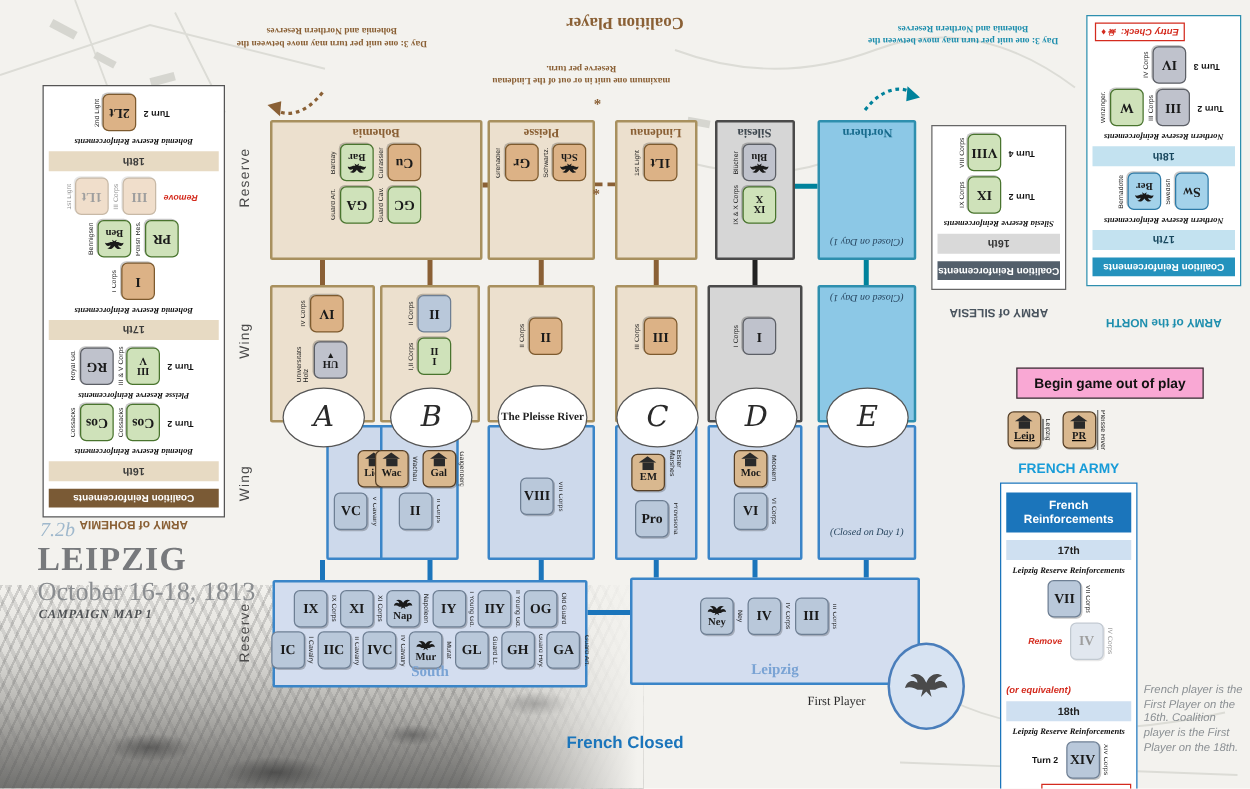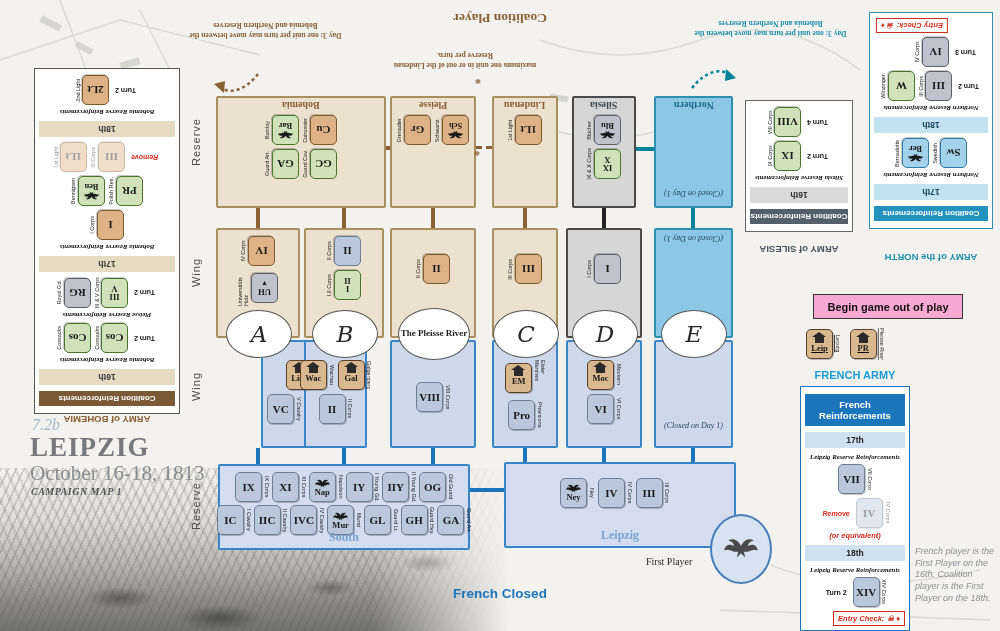--- a/index.html
+++ b/index.html
@@ -100,21 +100,21 @@
   .entrybox{border:1.2px solid #d42b1e;color:#d42b1e;font:bold italic 7.5px "Liberation Sans",sans-serif;
     padding:2px 4px;display:inline-flex;gap:3px;background:#fff;align-items:center;}
   .flipctx .entrybox{transform:rotate(180deg);}
   .beginbox{position:absolute;left:790px;top:294px;width:148px;height:23px;background:#f9a8d4;border:1.5px solid #333;
     display:flex;align-items:center;justify-content:center;font:bold 11px "Liberation Sans",sans-serif;color:#111;z-index:2;margin-left:23px;}
   .oopcounters{position:absolute;left:806px;top:328px;z-index:2;text-decoration:underline;}
   .frarmy{position:absolute;left:800px;top:369px;width:110px;text-align:center;
     font:bold 11px "Liberation Sans",sans-serif;color:#189cd8;z-index:2;}
   .fpnote{position:absolute;left:915px;top:546px;width:83px;font:italic 9px "Liberation Sans",sans-serif;
     color:#8b9094;line-height:1.3;z-index:2;}
-  .orequiv{font:bold italic 7.5px "Liberation Sans",sans-serif;color:#d42b1e;text-align:center;margin:1px 0 2px;}
+  .orequiv{font:bold italic 7.5px "Liberation Sans",sans-serif;color:#d42b1e;margin:17px 0 2px;}
   
   .fpoval{position:absolute;left:710px;top:514px;width:58px;height:66px;border-radius:50%;
     background:#d7e3f2;border:2px solid #4a7ebb;display:flex;align-items:center;justify-content:center;z-index:4;}
   .fptext{position:absolute;left:646px;top:556px;width:62px;text-align:left;
     font:10px "Liberation Serif",serif;color:#2a2a2a;line-height:1.15;z-index:4;}
 </style>
 </head>
 <body>
 
 <div id="stage">

